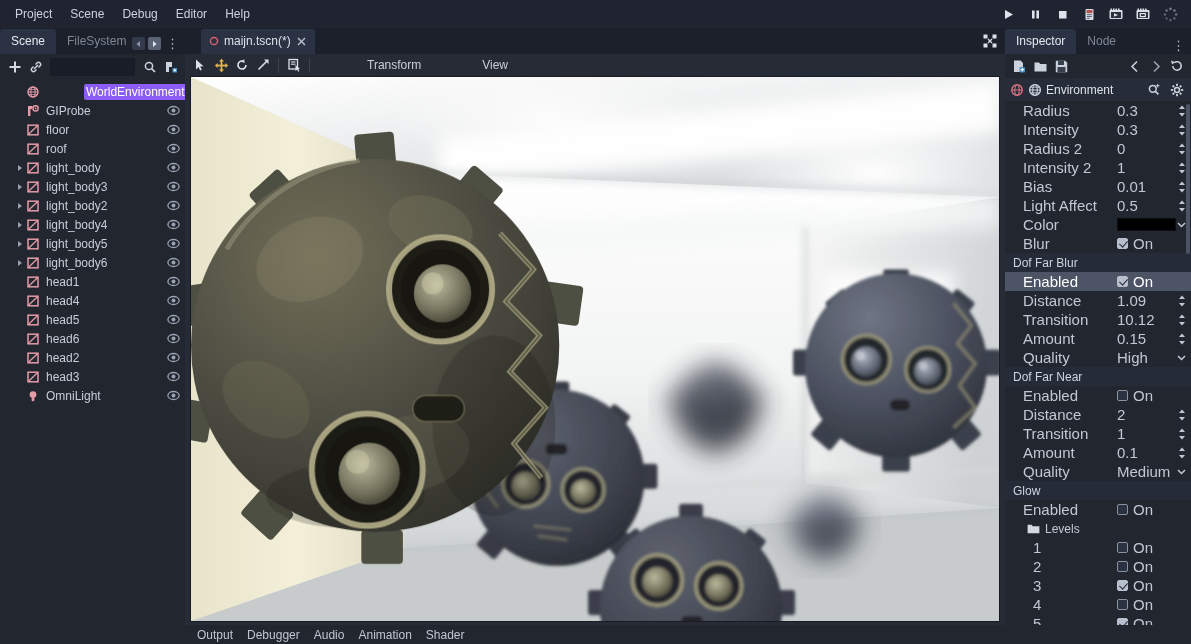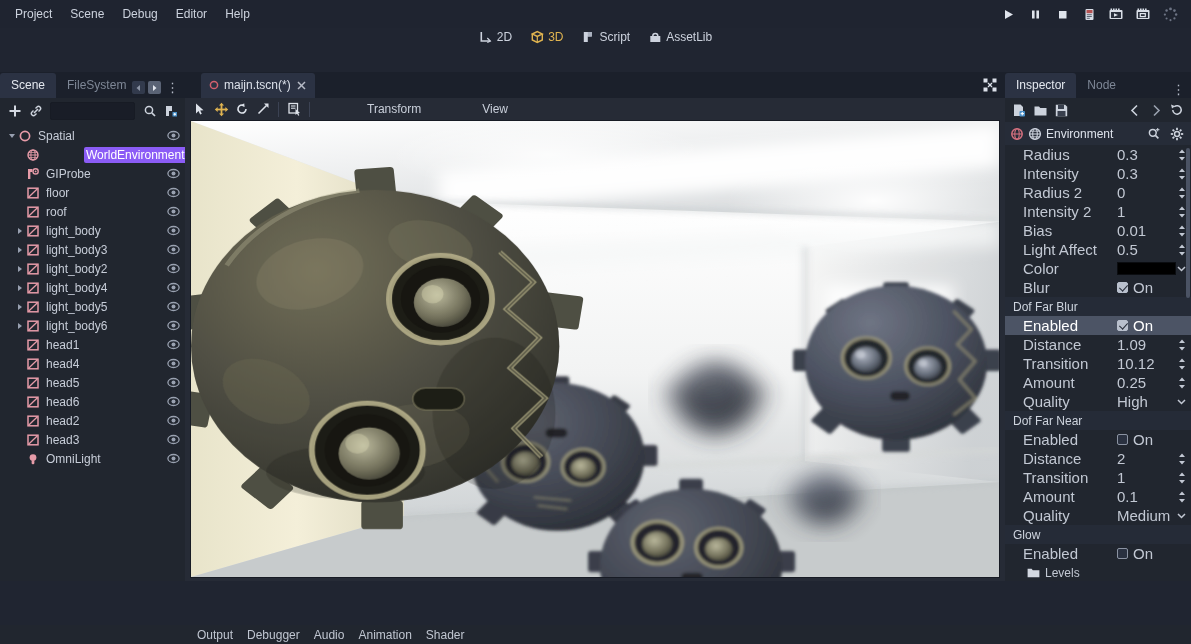--- a/index.html
+++ b/index.html
@@ -4,21 +4,21 @@
 <style>
   * { box-sizing: border-box; margin: 0; padding: 0; }
   html, body {
     width: 1191px; height: 644px;
     background: #202531;
     font-family: "Liberation Sans", sans-serif;
     font-size: 12px;
     color: #c3c9d4;
     overflow: hidden;
   }
-  #app { position: relative; width: 1191px; height: 644px; display: flex; flex-direction: column; gap: 44px; }
+  #app { position: relative; width: 1191px; height: 644px; display: flex; flex-direction: column; }
 
   
   .menubar {
     height: 28px; background: #1f2430; display: flex; align-items: center;
     flex: 0 0 28px; position: relative;
   }
   .menu-items { display: flex; align-items: center; padding-left: 6px; }
   .menu-item {
     padding: 4px 9px; font-size: 12px; color: #ccd2dd; border-radius: 3px; cursor: pointer;
     white-space: nowrap;
@@ -372,38 +372,20 @@
           <svg width="14" height="14" viewBox="0 0 14 14">
             <path d="M2 2 h6 v5 h-3 v5 h-3 z" fill="#cdd3dd"></path>
             <rect x="8.5" y="8" width="4.5" height="4.5" fill="#4a90c8"></rect>
             <rect x="10.2" y="9" width="1.1" height="2.5" fill="#fff"></rect>
               <rect x="9.5" y="9.7" width="2.5" height="1.1" fill="#fff"></rect>
           </svg>
         </div>
       </div>
 
       <div class="tree" id="scene-tree">
-          <div class="tree-row">
-            <span style="width:6px;flex:0 0 6px"></span>
-            <span class="tw">
-              <i class="arrow open"></i>
-            </span>
-            <span class="node-ico">
-              <svg width="14" height="14" viewBox="0 0 14 14">
-                <circle cx="7" cy="7" r="4.6" fill="none" stroke="#e69ba8" stroke-width="1.7"></circle>
-              </svg>
-            </span>
-            <span class="row-label">Spatial</span>
-            <span class="eye">
-              <svg width="15" height="15" viewBox="0 0 15 15">
-      <ellipse cx="7.5" cy="7.5" rx="5.6" ry="4" fill="none" stroke="#9aa2b1" stroke-width="1.3"></ellipse>
-      <circle cx="7.5" cy="7.5" r="2" fill="#9aa2b1"></circle>
-              </svg>
-            </span>
-          </div>
           <div class="tree-row selected">
             <span style="width:14px;flex:0 0 14px"></span>
             <span class="tw"></span>
             <span class="node-ico">
               <svg width="14" height="14" viewBox="0 0 14 14">
                 <circle cx="7" cy="7" r="5" fill="none" stroke="#e69ba8" stroke-width="1.4"></circle>
       <ellipse cx="7" cy="7" rx="2.1" ry="5" fill="none" stroke="#e69ba8" stroke-width="1"></ellipse>
       <line x1="2" y1="7" x2="12" y2="7" stroke="#e69ba8" stroke-width="1"></line>
       <line x1="3" y1="4.4" x2="11" y2="4.4" stroke="#e69ba8" stroke-width="0.8"></line>
       <line x1="3" y1="9.6" x2="11" y2="9.6" stroke="#e69ba8" stroke-width="0.8"></line>
@@ -1262,21 +1244,21 @@
       <svg width="10" height="14" viewBox="0 0 10 14">
         <polygon points="5,1.5 8,5 2,5" fill="#c2c8d3"></polygon>
         <polygon points="5,12.5 8,9 2,9" fill="#c2c8d3"></polygon>
       </svg>
               </span>
             </span>
           </div>
           <div class="prop-row">
             <span class="pname">Amount</span>
             <span class="pval">
-              <span class="num">0.25</span>
+              <span class="num">0.15</span>
               <span class="spin">
       <svg width="10" height="14" viewBox="0 0 10 14">
         <polygon points="5,1.5 8,5 2,5" fill="#c2c8d3"></polygon>
         <polygon points="5,12.5 8,9 2,9" fill="#c2c8d3"></polygon>
       </svg>
               </span>
             </span>
           </div>
           <div class="prop-row">
             <span class="pname">Quality</span>

